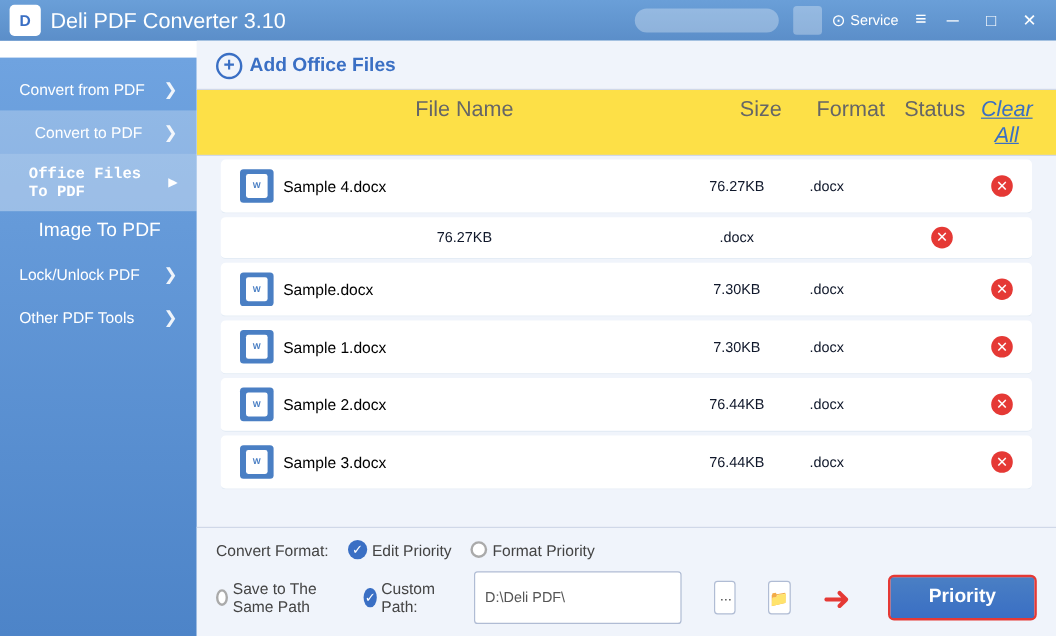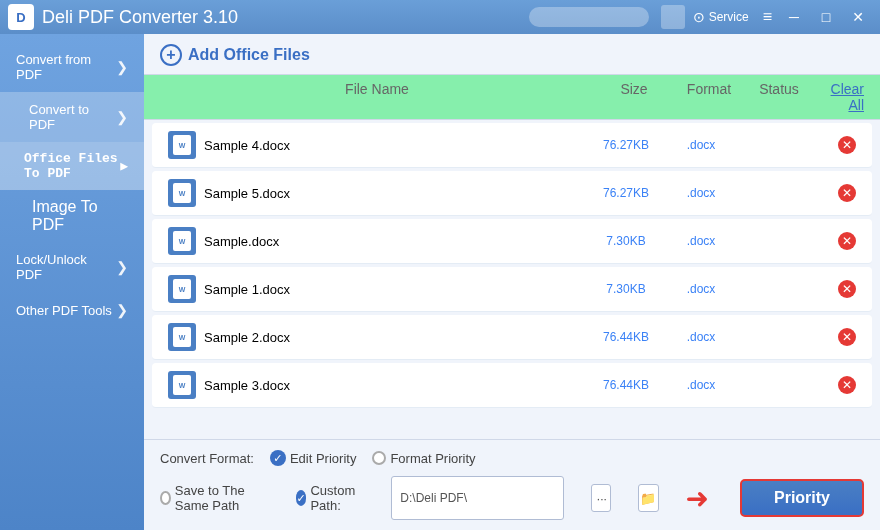--- a/index.html
+++ b/index.html
@@ -38,24 +38,25 @@
     .titlebar-dots { font-size: 16px; cursor: pointer; margin-right: 4px; }
 
     
     .main-layout {
       display: flex;
       height: 496px;
     }
 
     
     .sidebar {
-      width: 144px;
+      width: 164px;
       background: linear-gradient(to bottom, #6fa3e0, #4d84c8);
       flex-shrink: 0;
       padding-top: 8px;
+      margin-top: 14px;
     }
     .sidebar-item {
       display: flex;
       align-items: center;
       justify-content: space-between;
       padding: 10px 16px;
       color: white;
       cursor: pointer;
       font-size: 13px;
     }
@@ -123,41 +124,41 @@
     
     .file-table {
       flex: 1;
       overflow-y: auto;
       padding: 0;
     }
     .table-header {
       display: grid;
       grid-template-columns: 1fr 80px 70px 70px 50px;
       padding: 6px 16px;
-      font-size: 14px;
+      font-size: 18px;
       color: #666;
       border-bottom: 1px solid #d0d8e8;
-      background: #86efac;
+      background: #fde047;
     }
     .table-header-cell { text-align: center; }
     .table-header-cell.name { text-align: center; }
     .clear-all {
       color: #3a6fc4;
       cursor: pointer;
       text-decoration: underline;
-      text-align: right;
+      font-style: italic;
     }
     .table-row {
       display: grid;
       grid-template-columns: 1fr 80px 70px 70px 50px;
       padding: 8px 16px;
       align-items: center;
       border-bottom: 1px solid #e4ecf5;
       background: white;
-      margin: 3px 8px;
+      margin: 3px 20px;
       border-radius: 4px;
     }
     .file-name-cell {
       display: flex;
       align-items: center;
       gap: 8px;
     }
     .file-icon {
       width: 28px; height: 28px;
       background: #4a7fc4;
@@ -165,21 +166,21 @@
       display: flex; align-items: center; justify-content: center;
       flex-shrink: 0;
     }
     .file-icon-inner {
       width: 18px; height: 20px;
       background: white;
       border-radius: 2px;
       display: flex; align-items: center; justify-content: center;
       font-size: 7px; color: #4a7fc4; font-weight: bold;
     }
-    .cell-center { text-align: center; font-size: 12px; color: #3b82f6; }
+    .cell-center { text-align: center; font-size: 12px; color: #0f172a; }
     .remove-btn {
       display: flex; align-items: center; justify-content: flex-end;
       cursor: pointer;
     }
     .remove-circle {
       width: 18px; height: 18px;
       background: #e53935;
       border-radius: 50%;
       display: flex; align-items: center; justify-content: center;
       color: white; font-size: 12px;
@@ -361,26 +362,20 @@
         <span>Sample 4.docx</span>
       </div>
       <div class="cell-center">76.27KB</div>
       <div class="cell-center">.docx</div>
       <div class="cell-center"></div>
       <div class="remove-btn">
         <div class="remove-circle">✕</div>
       </div>
     </div>
           <div class="table-row">
-      <div class="file-name-cell">
-        <div class="file-icon">
-          <div class="file-icon-inner">W</div>
-        </div>
-        <span>Sample 5.docx</span>
-      </div>
       <div class="cell-center">76.27KB</div>
       <div class="cell-center">.docx</div>
       <div class="cell-center"></div>
       <div class="remove-btn">
         <div class="remove-circle">✕</div>
       </div>
     </div>
           <div class="table-row">
       <div class="file-name-cell">
         <div class="file-icon">

